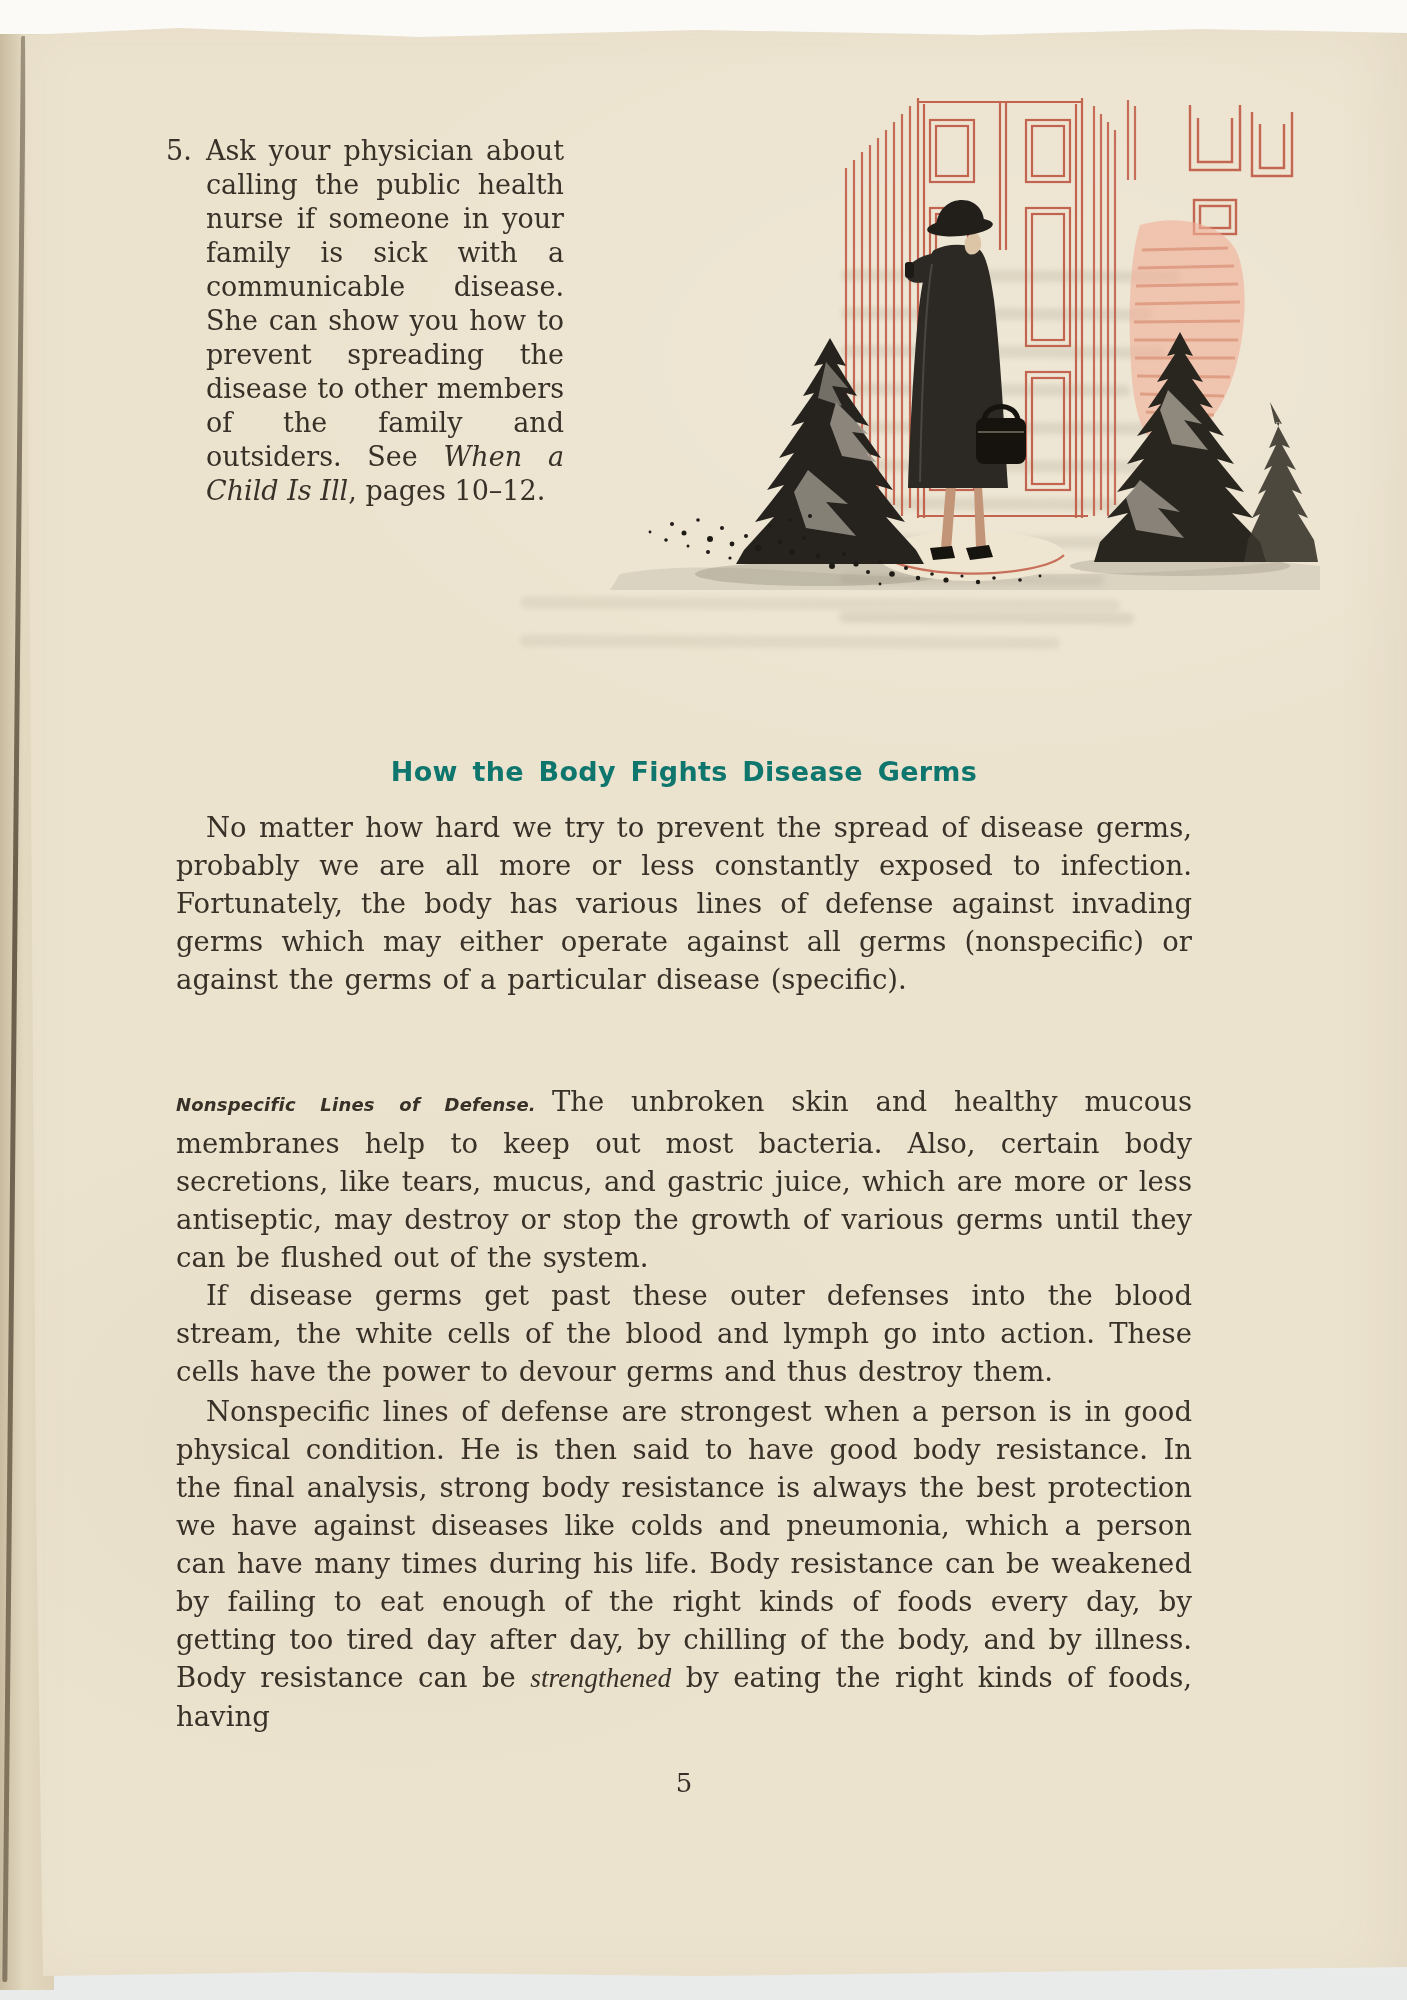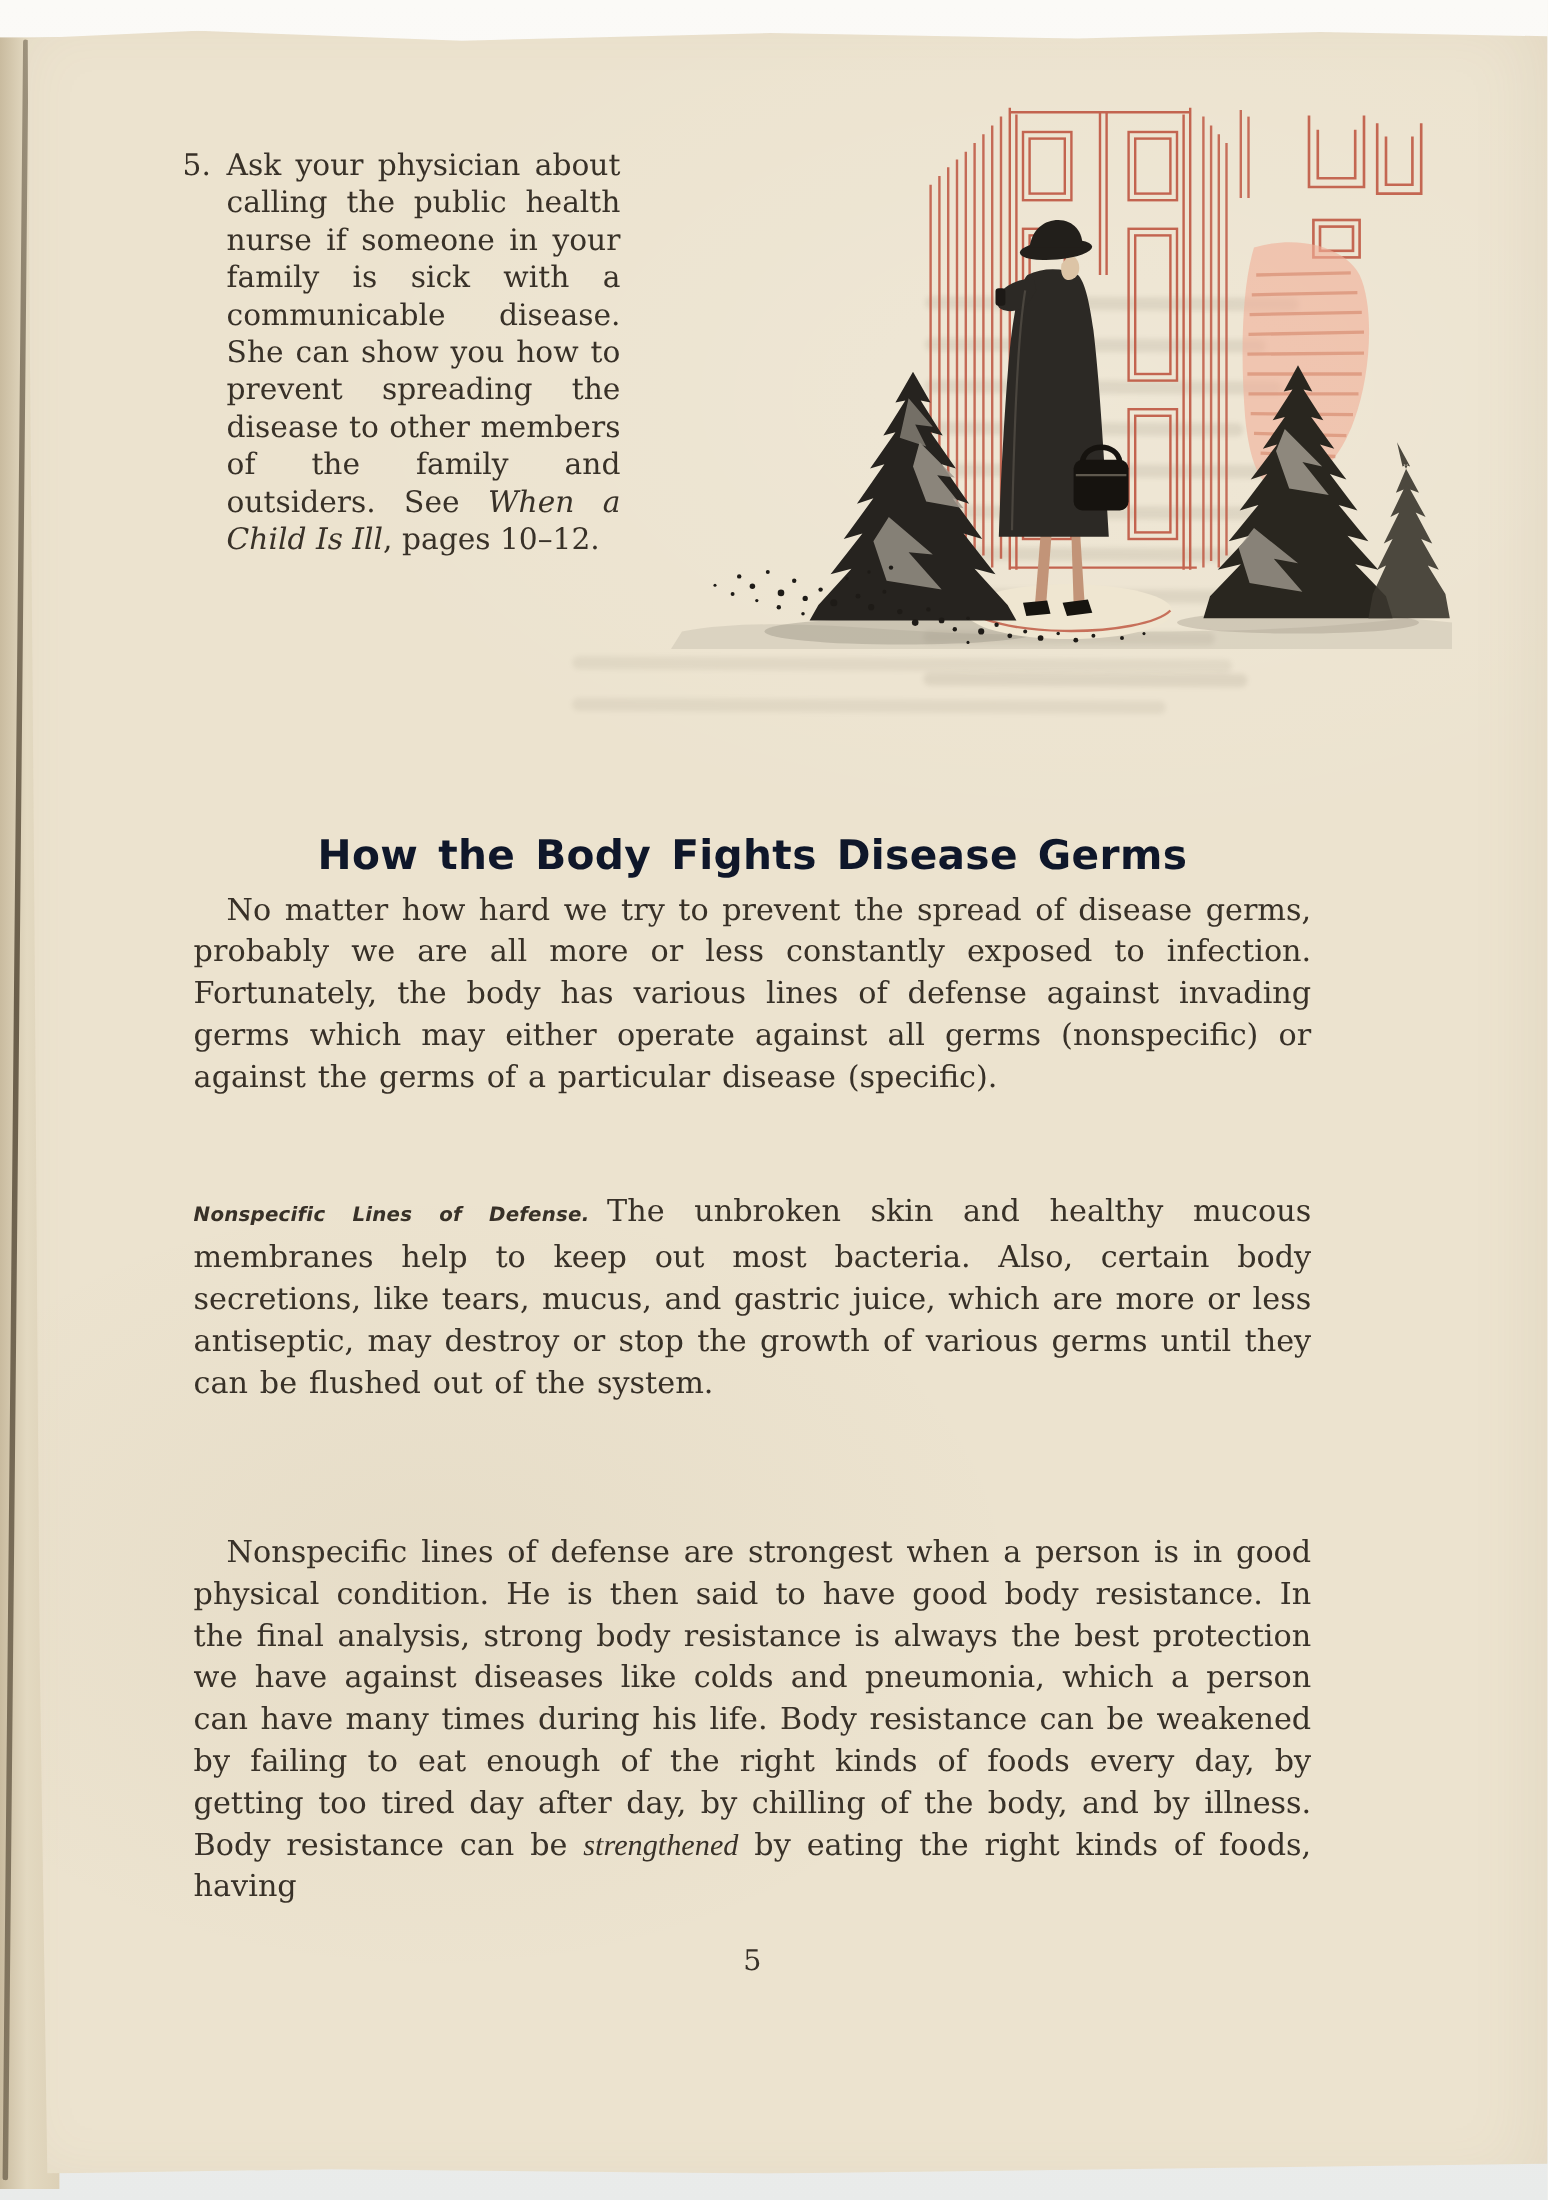--- a/index.html
+++ b/index.html
@@ -49,21 +49,21 @@
   .list-text{flex:1;text-align:justify;}
   .cite{font-style:italic;}
 
   
   .illo{position:absolute;left:580px;top:50px;width:740px;height:540px;}
 
   
   .headline{
     position:absolute;left:176px;top:756px;width:1016px;text-align:center;
     font-family:"DejaVu Sans","Liberation Sans",sans-serif;font-weight:700;
-    font-size:37px;letter-spacing:.3px;word-spacing:5px;color:#0f172a;
+    font-size:27px;letter-spacing:.3px;word-spacing:5px;color:#0f766e;
   }
 
   .para{
     position:absolute;left:176px;width:1016px;margin:0;text-align:justify;
     font-size:27.5px;line-height:38px;word-spacing:2px;
   }
   .para.indent{text-indent:30px;}
   .runin{
     font-family:"DejaVu Sans","Liberation Sans",sans-serif;
     font-style:italic;font-weight:700;font-size:18px;letter-spacing:.2px;
@@ -261,18 +261,19 @@
           <circle cx="460" cy="526" r="1.4"></circle>
       </g>
     </svg>
 
     <div class="headline">How the Body Fights Disease Germs</div>
 
     <p class="para indent" style="top:808px"><span>No matter how hard we try to prevent the spread of disease germs, probably we are all more or less constantly exposed to infection. Fortunately, the body has various lines of defense against invading germs which may either operate against all germs (nonspecific) or against the germs of a particular disease (specific).</span></p>
 
     <p class="para" style="top:1082px"><span class="runin">Nonspecific Lines of Defense.</span><span>The unbroken skin and healthy mucous membranes help to keep out most bacteria. Also, certain body secretions, like tears, mucus, and gastric juice, which are more or less antiseptic, may destroy or stop the growth of various germs until they can be flushed out of the system.</span></p>
 
+    <p class="para indent" style="top:1276px"><span>If disease germs get past these outer defenses into the blood stream, the white cells of the blood and lymph go into action. These cells have the power to devour germs and thus destroy them.</span></p>
 
     <p class="para indent" style="top:1392px"><span>Nonspecific lines of defense are strongest when a person is in good physical condition. He is then said to have good body resistance. In the final analysis, strong body resistance is always the best protection we have against diseases like colds and pneumonia, which a person can have many times during his life. Body resistance can be weakened by failing to eat enough of the right kinds of foods every day, by getting too tired day after day, by chilling of the body, and by illness. Body resistance can be </span><span class="ital">strengthened</span><span> by eating the right kinds of foods, having</span></p>
 
     <div class="folio">5</div>
   </div>
 </div>
 
 </body></html>

